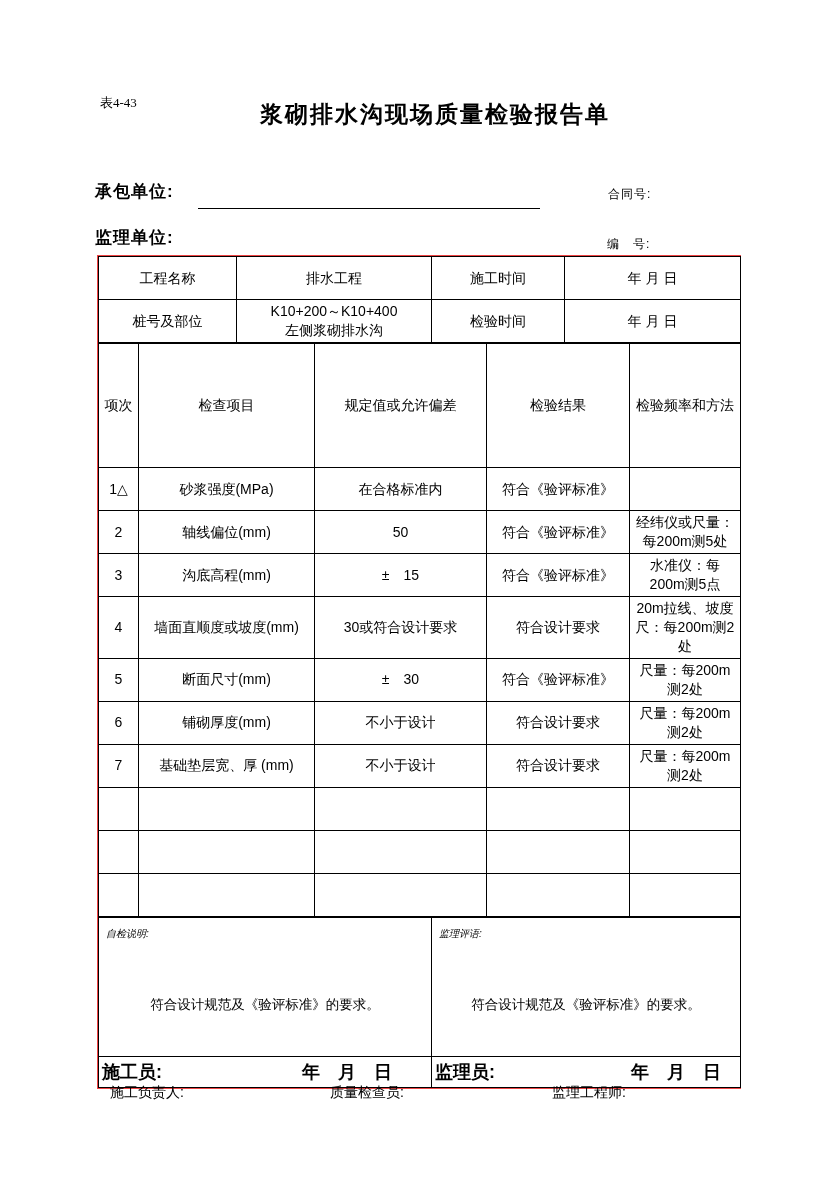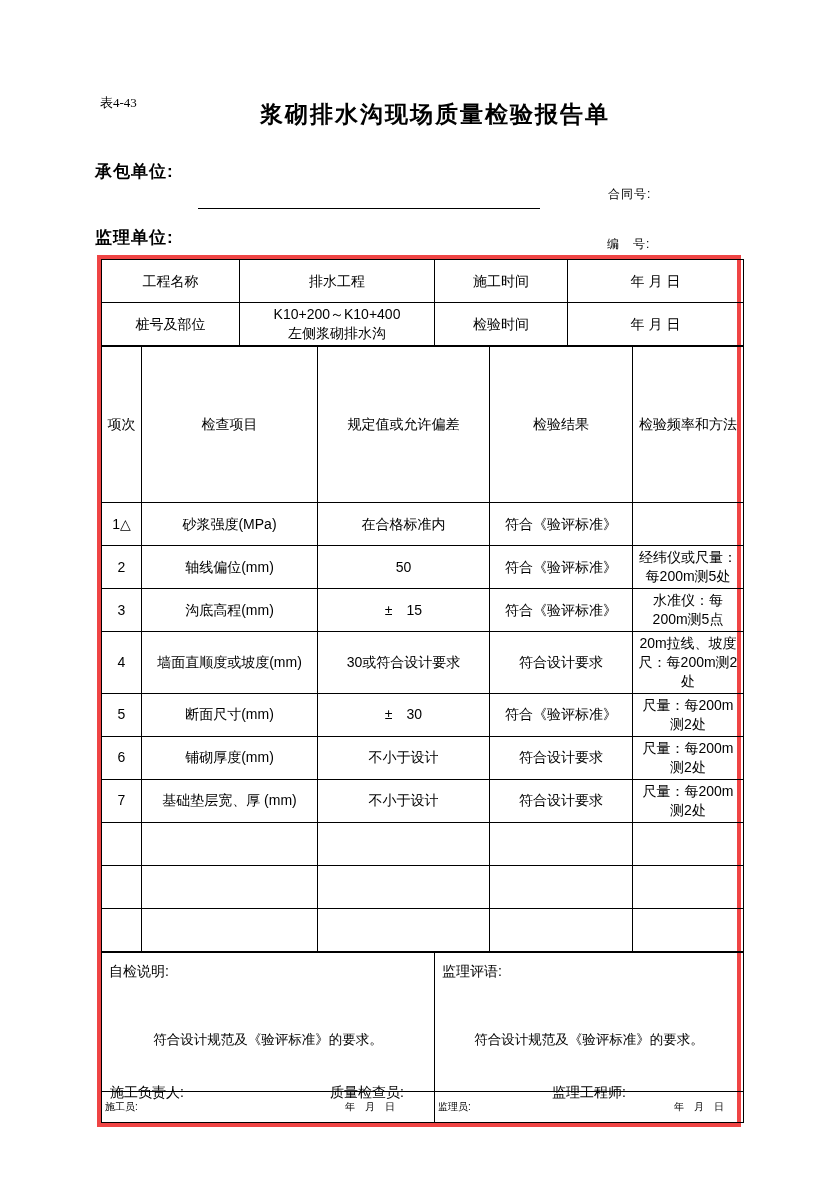--- a/index.html
+++ b/index.html
@@ -24,62 +24,62 @@
 
   .lbl-bold { position: absolute; font-size: 17px; font-weight: bold; letter-spacing: 1px; }
   .lbl-plain { position: absolute; font-size: 12px; letter-spacing: 1px; }
   .fill-line {
     position: absolute; left: 198px; top: 178px; width: 342px; height: 31px;
     border-bottom: 1.5px solid #000;
   }
 
   .form-table {
     position: absolute; left: 97px; top: 255px; width: 644px;
-    border: 4px solid #ef4444;
+    border: 1px solid #ef4444;
   }
   table.ft { border-collapse: collapse; table-layout: fixed; width: 642px; }
   table.ft td {
     border: 1px solid #000;
     text-align: center; vertical-align: middle;
     padding: 2px 3px; font-size: 14px; line-height: 1.35;
     overflow: hidden;
   }
   tr.r-info { height: 43px; }
-  tr.r-head { height: 156px; }
+  tr.r-head { height: 124px; }
   tr.r-data { height: 43px; }
   td.c-method { font-size: 12px; padding: 2px 2px; }
   td.c-head { font-size: 14px; }
 
   
   tr.r-review { height: 139px; }
   tr.r-sign { height: 31px; }
   td.review-cell { position: relative; padding: 0; }
   .review-label {
-    position: absolute; left: 7px; top: 9px; font-size: 14px;
+    position: absolute; left: 7px; top: 9px; font-size: 10px; font-style: italic;
   }
   .review-text {
     position: absolute; left: 0; top: 78px; width: 100%;
     text-align: center; font-size: 13.5px;
   }
   td.sign-cell { padding: 0 0 0 6px; }
-  .sign-flex { display: flex; justify-content: space-between; align-items: center; font-size: 10px; }
+  .sign-flex { display: flex; justify-content: space-between; align-items: center; font-size: 18px; font-weight: bold; }
   .sign-flex .date-l { padding-right: 36px; }
   .sign-flex .date-r { padding-right: 16px; }
 
   .footer-label { position: absolute; top: 1084px; font-size: 14px; }
 </style>
 </head>
 <body>
 
 <div class="page">
 
   <div class="form-code">表4-43</div>
   <h1 class="title">浆砌排水沟现场质量检验报告单</h1>
 
-  <div class="lbl-bold" style="left:95px; top:160px;">承包单位:</div>
+  <div class="lbl-bold" style="left:95px; top:180px;">承包单位:</div>
   <div class="fill-line"></div>
   <div class="lbl-plain" style="left:608px; top:186px;">合同号:</div>
   <div class="lbl-bold" style="left:95px; top:226px;">监理单位:</div>
   <div class="lbl-plain" style="left:607px; top:236px;">编　号:</div>
 
   <div class="form-table">
 
     <table class="ft">
       <colgroup>
           <col style="width:138px">

